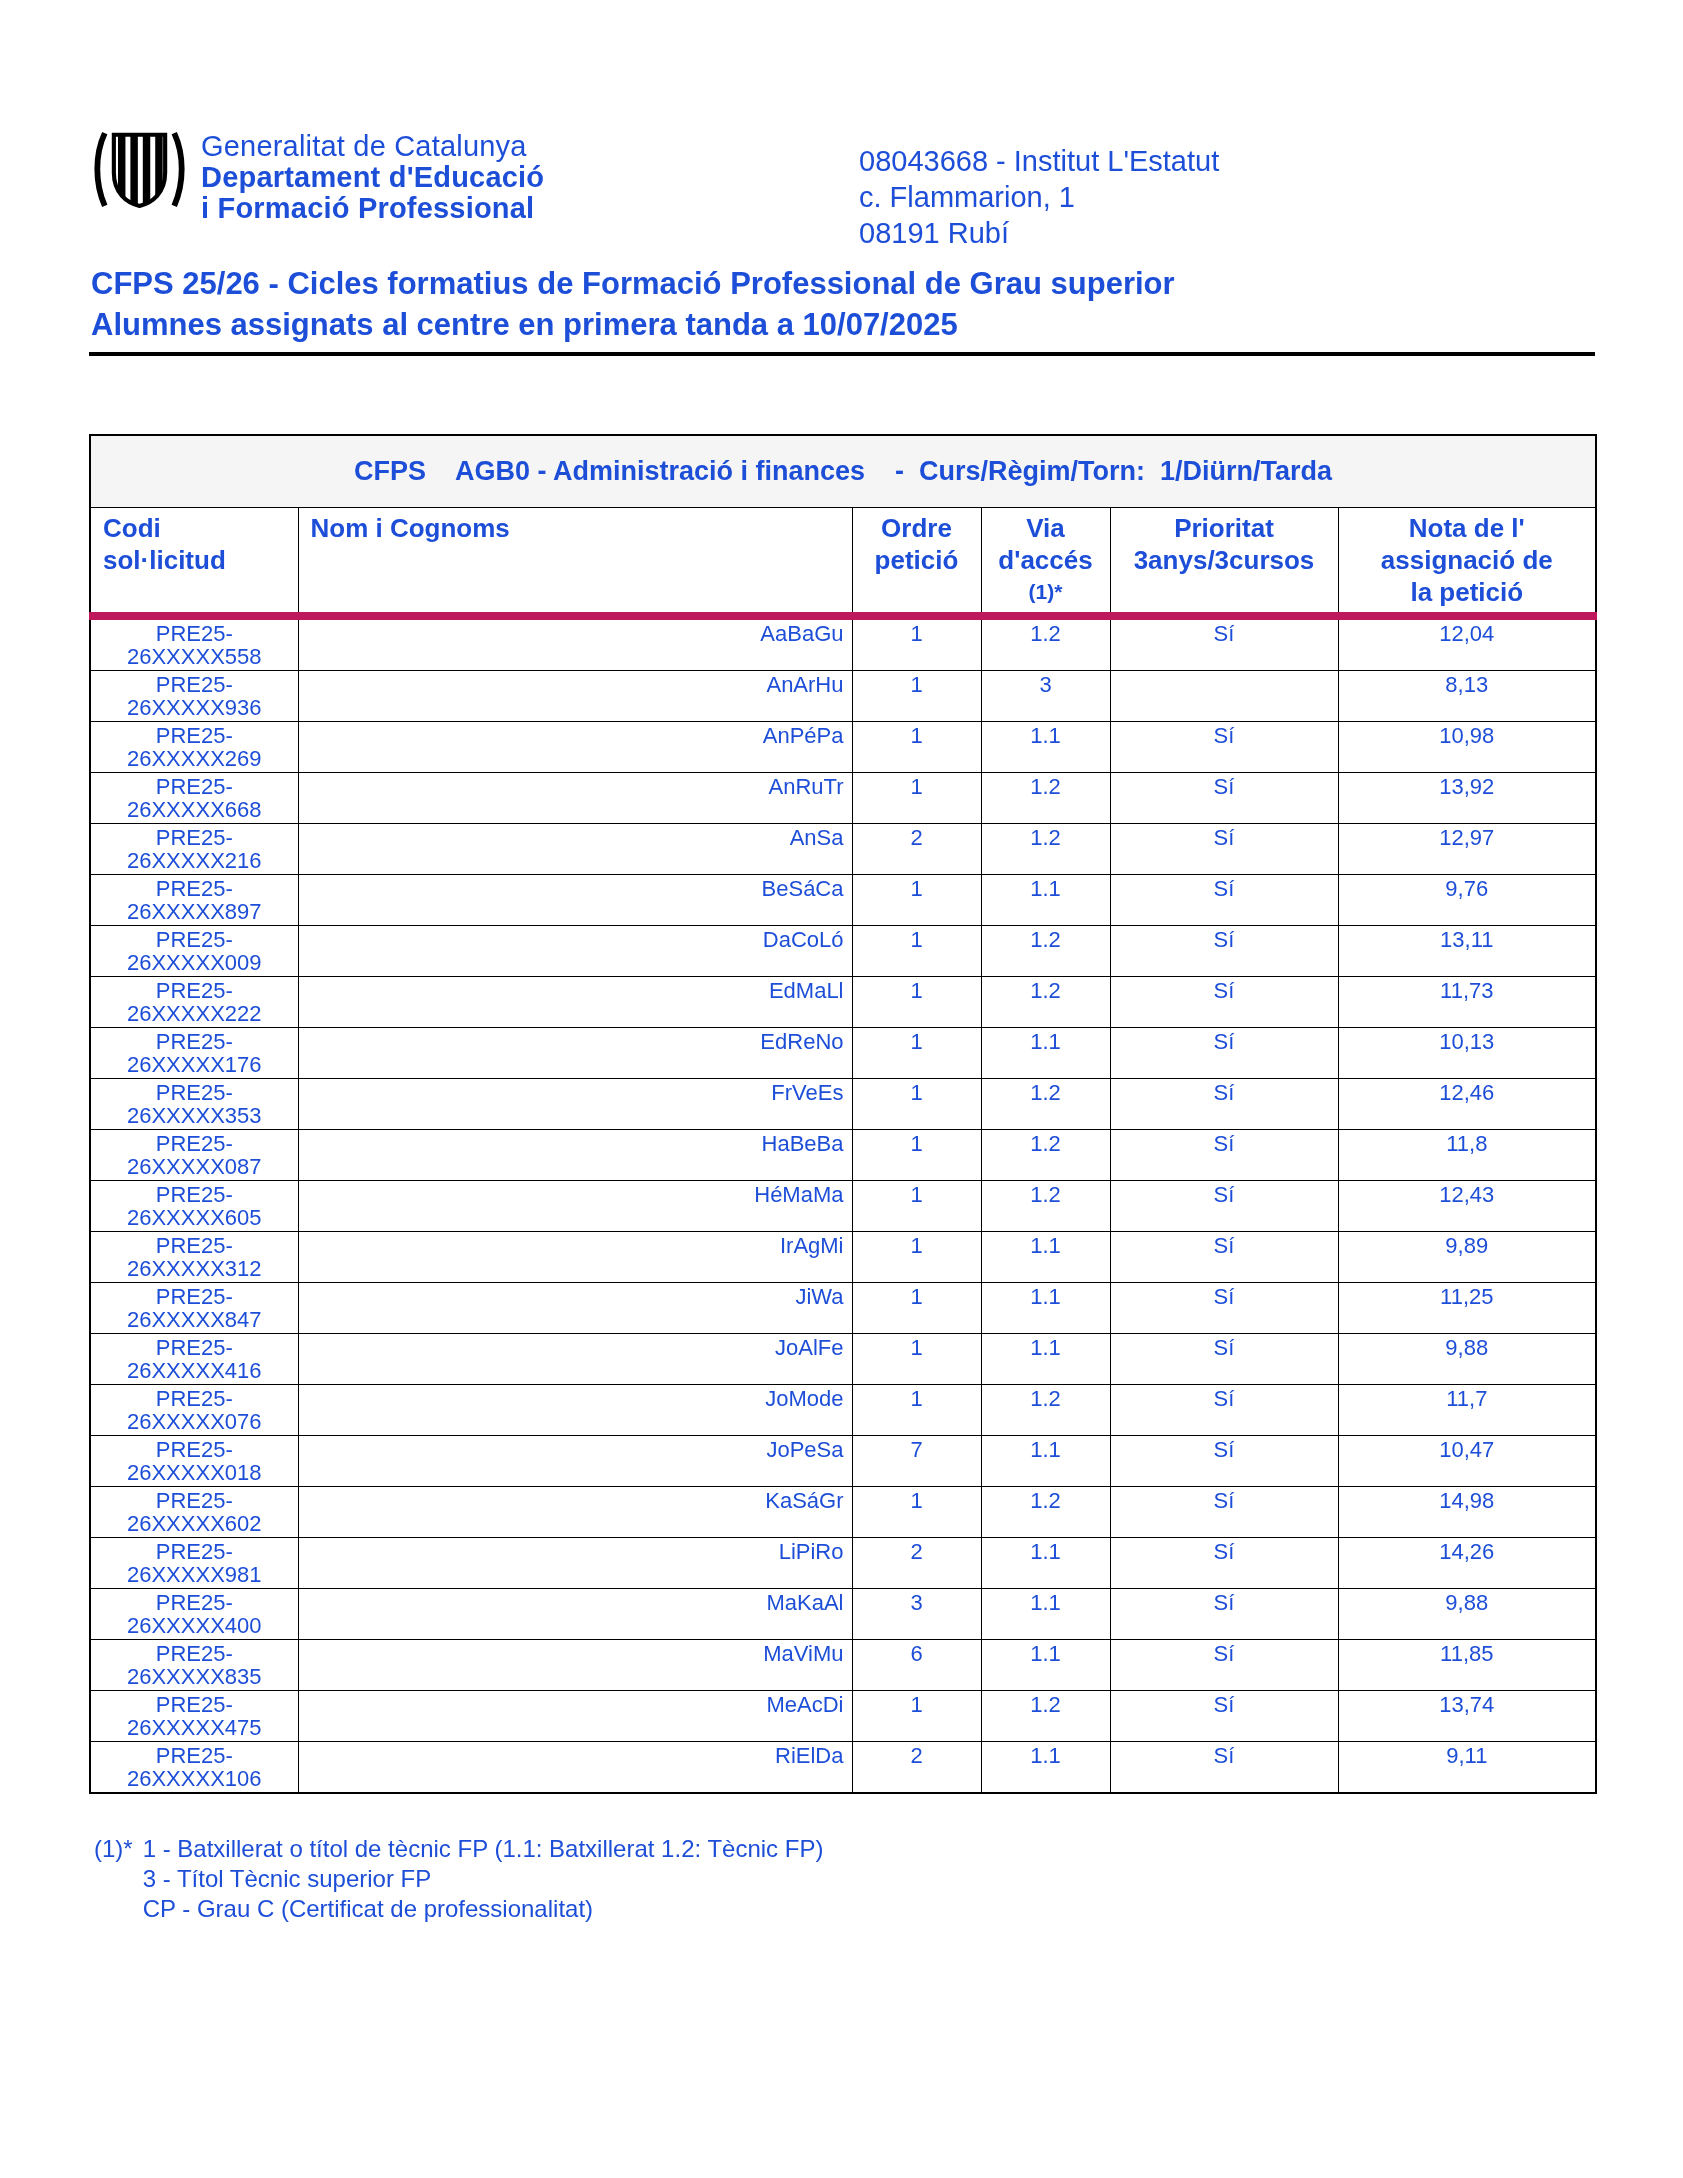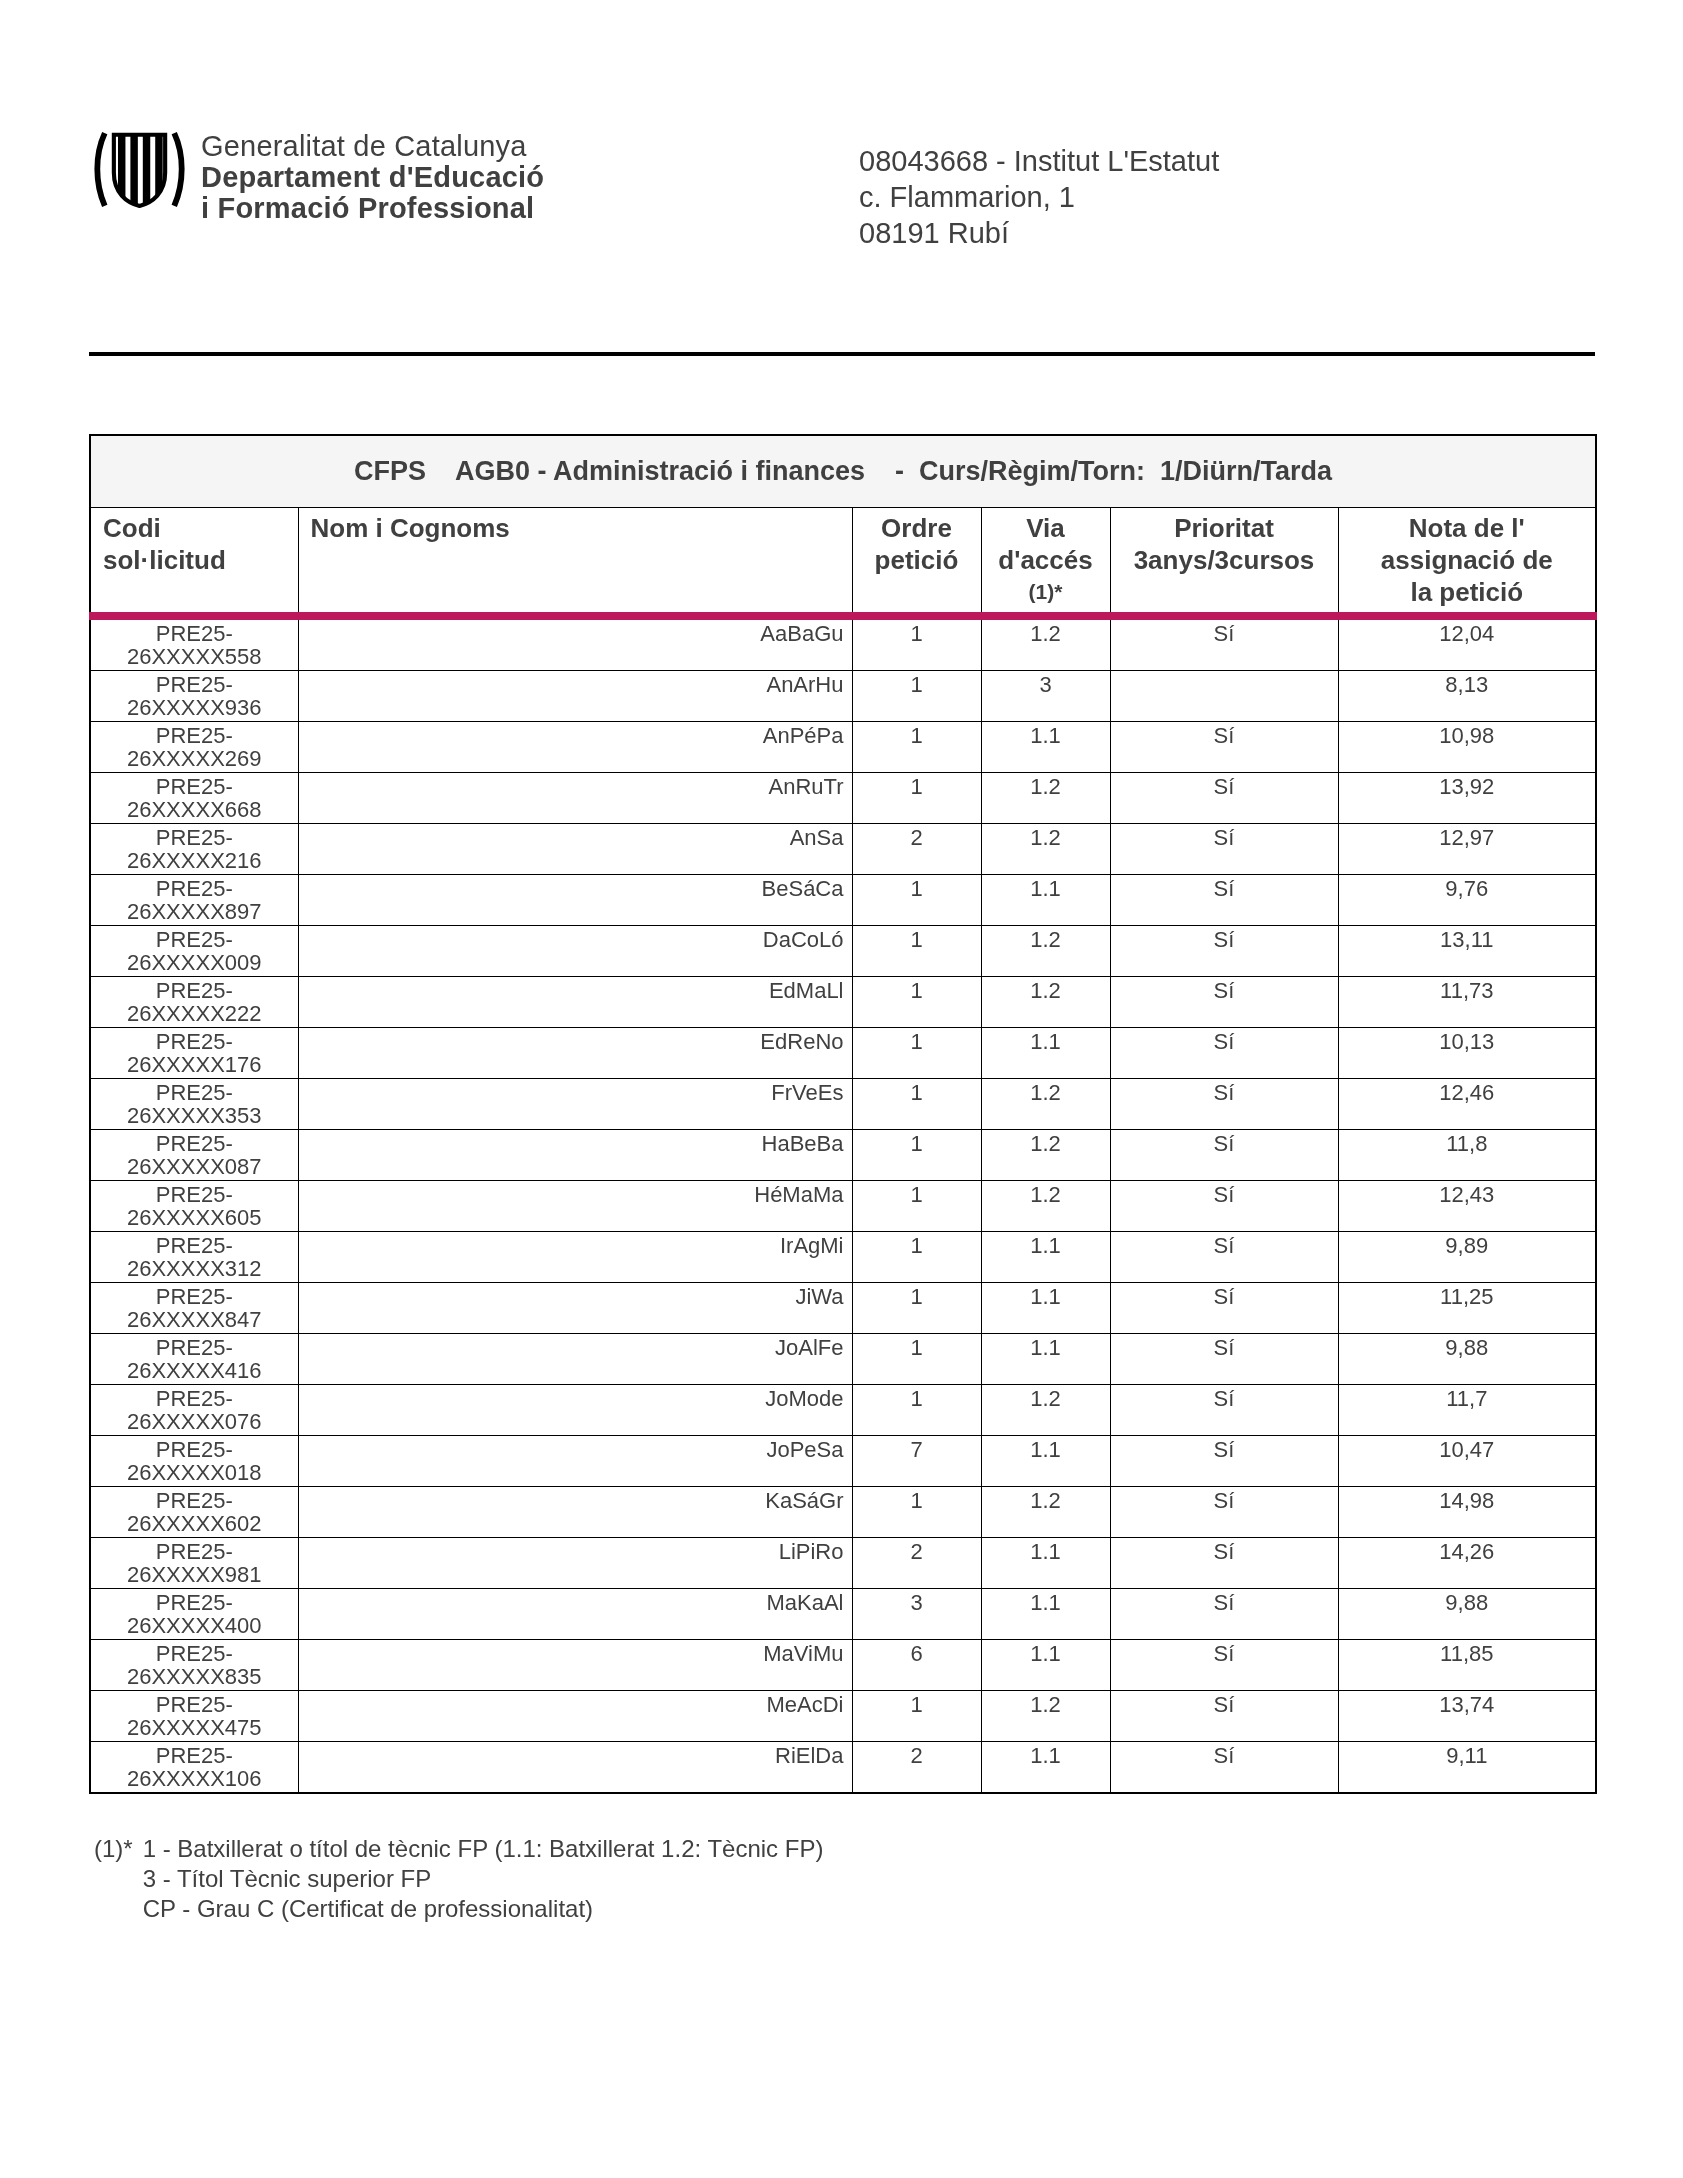--- a/index.html
+++ b/index.html
@@ -1,19 +1,19 @@
 <!DOCTYPE html>
 <html><head>
 <meta charset="utf-8">
 <style>
   * { margin:0; padding:0; box-sizing:border-box; }
   html,body { background:#ffffff; }
   .page {
     position:relative; width:1683px; height:2178px; background:#ffffff;
-    font-family:"Liberation Sans","DejaVu Sans",sans-serif; color:#404040;
+    font-family:"Liberation Sans","DejaVu Sans",sans-serif; color:#1d4ed8;
     overflow:hidden;
   }
 
   
   .brand { position:absolute; left:94px; top:129px; display:flex; align-items:flex-start; gap:16px; }
   .logo svg { display:block; }
   .org { font-size:29px; line-height:31px; padding-top:2px; letter-spacing:0.2px; }
   .org-bold { font-weight:bold; }
   .center-info { position:absolute; left:859px; top:143px; font-size:29px; line-height:36px; }
 
@@ -75,20 +75,24 @@
       <div class="org-bold">i Formació Professional</div>
     </div>
   </div>
 
   <div class="center-info">
     <div>08043668 - Institut L'Estatut</div>
     <div>c. Flammarion, 1</div>
     <div>08191 Rubí</div>
   </div>
 
+  <div class="title">
+    <div>CFPS 25/26 - Cicles formatius de Formació Professional de Grau superior</div>
+    <div>Alumnes assignats al centre en primera tanda a 10/07/2025</div>
+  </div>
   <div class="title-rule"></div>
 
   <div class="table-wrap">
     <table>
       <colgroup>
         <col style="width:208px">
         <col style="width:554px">
         <col style="width:129px">
         <col style="width:129px">
         <col style="width:228px">

